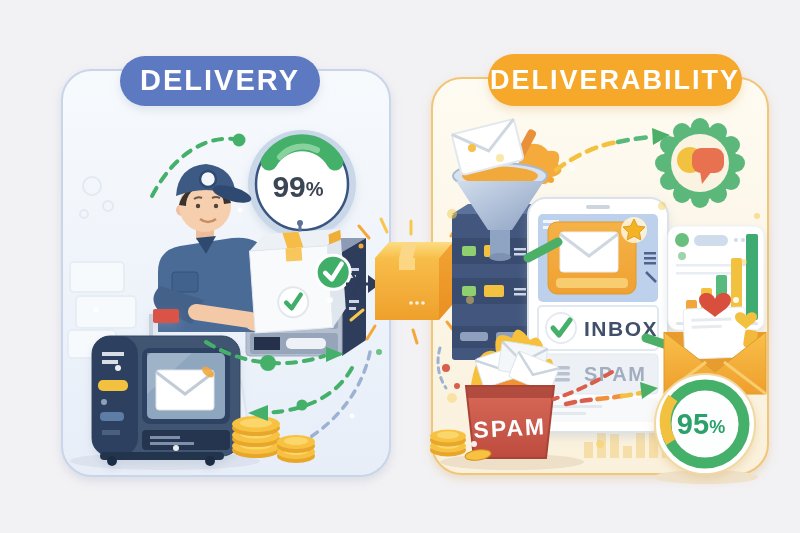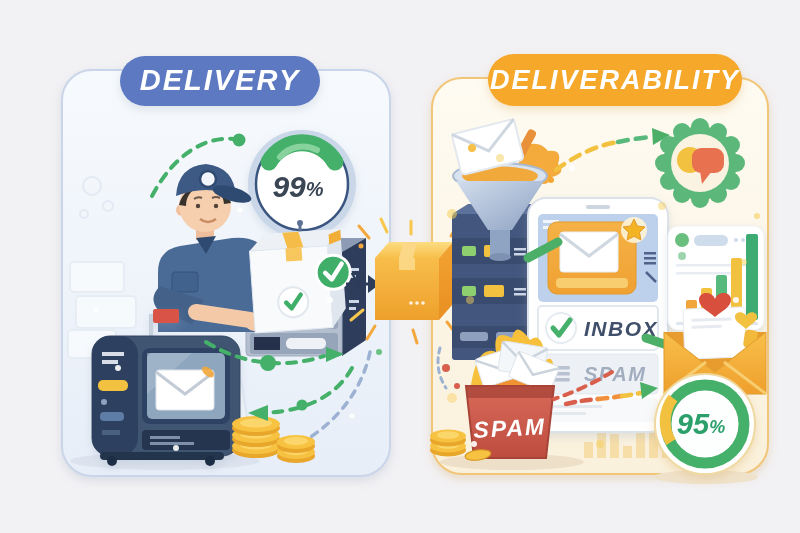--- a/index.html
+++ b/index.html
@@ -1,16 +1,16 @@
 <!DOCTYPE html>
 <html><head>
 <meta charset="utf-8">
 <style>
   html,body{margin:0;padding:0;background:#e9e8ec;}
-  .stage{position:relative;width:800px;height:533px;background:#f2f1f4;overflow:hidden;font-family:"Liberation Sans",sans-serif;font-style:italic;}
+  .stage{position:relative;width:800px;height:533px;background:#f2f1f4;overflow:hidden;font-family:"Liberation Sans",sans-serif;}
   svg{display:block;}
   .t-badge{font-family:"Liberation Sans",sans-serif;font-weight:700;fill:#ffffff;letter-spacing:2px;}
   .t-gauge{font-family:"Liberation Sans",sans-serif;font-weight:700;fill:#3a4654;}
   .t-inbox{font-family:"Liberation Sans",sans-serif;font-weight:700;fill:#41506b;letter-spacing:1.5px;}
   .t-spamrow{font-family:"Liberation Sans",sans-serif;font-weight:700;fill:#a2aebf;letter-spacing:1.5px;}
   .t-spambox{font-family:"Liberation Sans",sans-serif;font-weight:700;fill:#ffffff;letter-spacing:2px;}
   .t-95{font-family:"Liberation Sans",sans-serif;font-weight:700;fill:#2ca06a;}
 </style>
 </head>
 <body>

